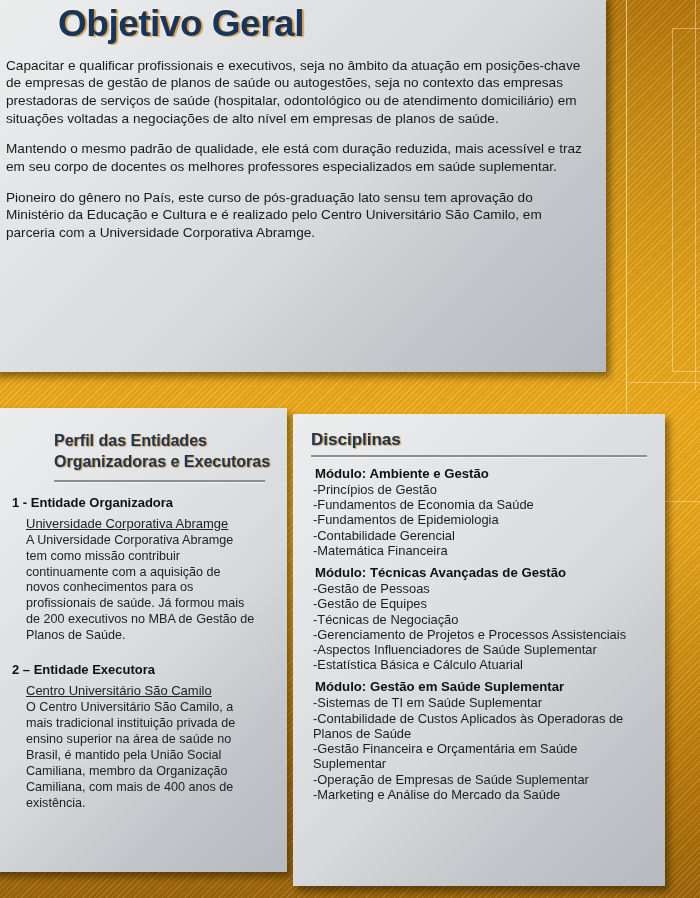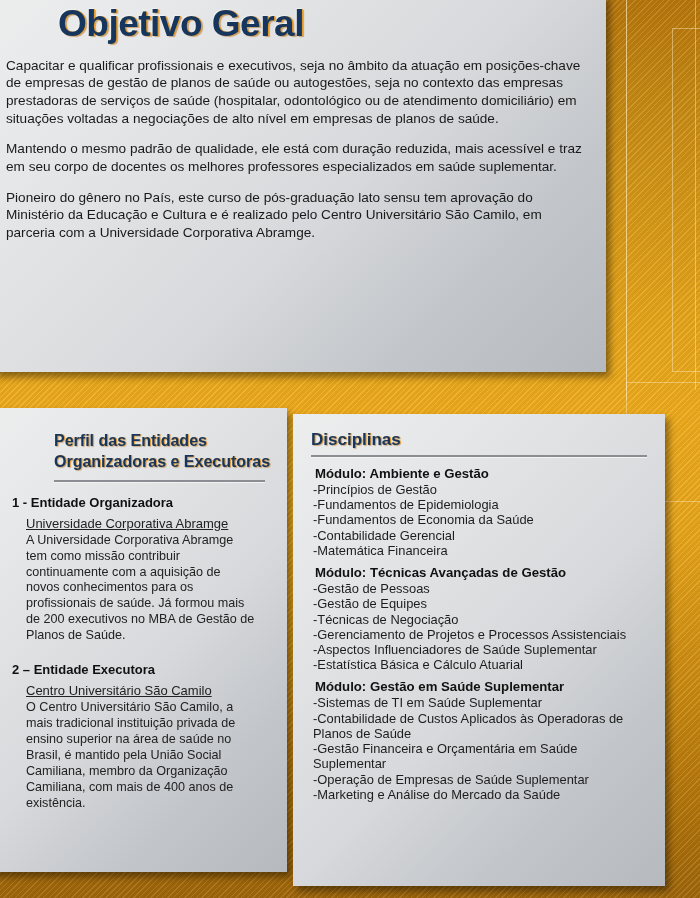--- a/index.html
+++ b/index.html
@@ -217,22 +217,22 @@
     </div>
   </div>
 
   <div class="panel" id="right-panel">
     <div class="rp-title">Disciplinas</div>
     <hr class="rp-rule">
 
     <div>
       <div class="mod-head">Módulo: Ambiente e Gestão</div>
       <div class="disc-item">-Princípios de Gestão</div>
+      <div class="disc-item">-Fundamentos de Economia da Saúde</div>
       <div class="disc-item">-Fundamentos de Epidemiologia</div>
-      <div class="disc-item">-Fundamentos de Economia da Saúde</div>
       <div class="disc-item">-Contabilidade Gerencial</div>
       <div class="disc-item">-Matemática Financeira</div>
     </div>
 
     <div>
       <div class="mod-head tight">Módulo: Técnicas Avançadas de Gestão</div>
       <div class="disc-item">-Gestão de Pessoas</div>
       <div class="disc-item">-Gestão de Equipes</div>
       <div class="disc-item">-Técnicas de Negociação</div>
       <div class="disc-item">-Gerenciamento de Projetos e Processos Assistenciais</div>

